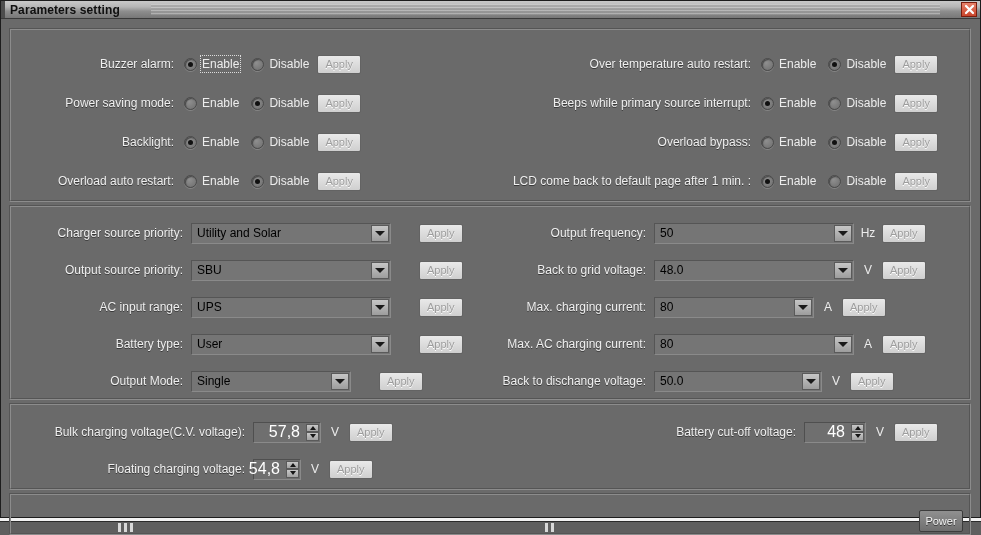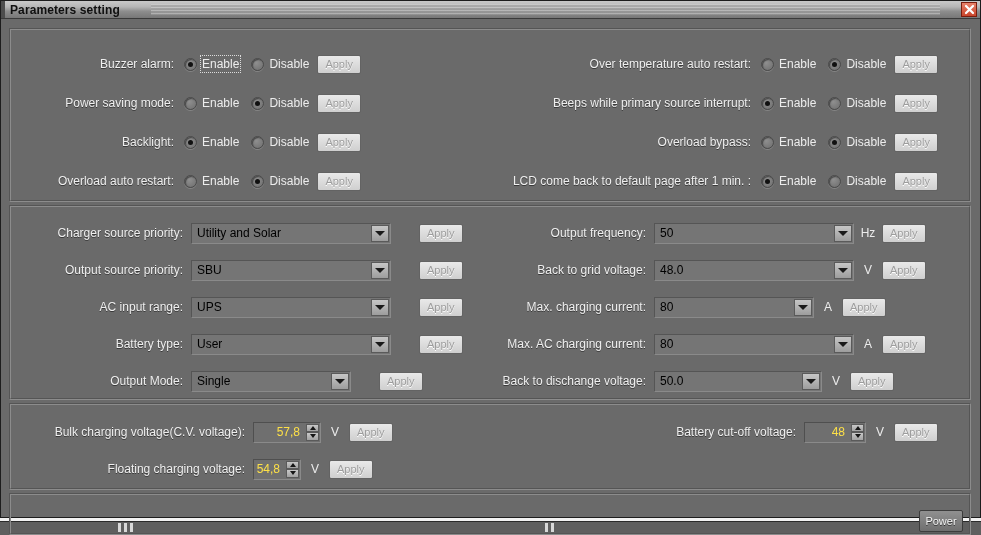--- a/index.html
+++ b/index.html
@@ -88,21 +88,21 @@
        background:linear-gradient(to bottom,#c6c6c6,#9d9d9d);border:1px solid #5a5a5a;
        box-sizing:border-box;display:flex;align-items:center;justify-content:center;}
   .caret{width:0;height:0;border-left:5px solid transparent;border-right:5px solid transparent;
          border-top:5px solid #1a1a1a;}
   .unit{color:#ececec;font-size:12px;width:16px;text-align:center;}
 
   
   .spin{position:relative;box-sizing:border-box;height:21px;
         background:#6f6f6f;border:1px solid #4f4f4f;border-right-color:#8a8a8a;
         border-bottom-color:#8a8a8a;display:flex;align-items:center;justify-content:flex-end;}
-  .spin .stext{padding-right:20px;font-size:12px;color:#fde047;}
+  .spin .stext{padding-right:20px;font-size:16px;color:#ffffff;}
   .spin .sbtns{position:absolute;right:1px;top:1px;width:13px;height:17px;
         display:flex;flex-direction:column;}
   .spin .sb{flex:1;background:linear-gradient(to bottom,#c8c8c8,#a2a2a2);
         border:1px solid #5a5a5a;box-sizing:border-box;display:flex;
         align-items:center;justify-content:center;cursor:pointer;}
   .up{width:0;height:0;border-left:3px solid transparent;border-right:3px solid transparent;
       border-bottom:4px solid #161616;}
   .dn{width:0;height:0;border-left:3px solid transparent;border-right:3px solid transparent;
       border-top:4px solid #161616;}
 </style>

